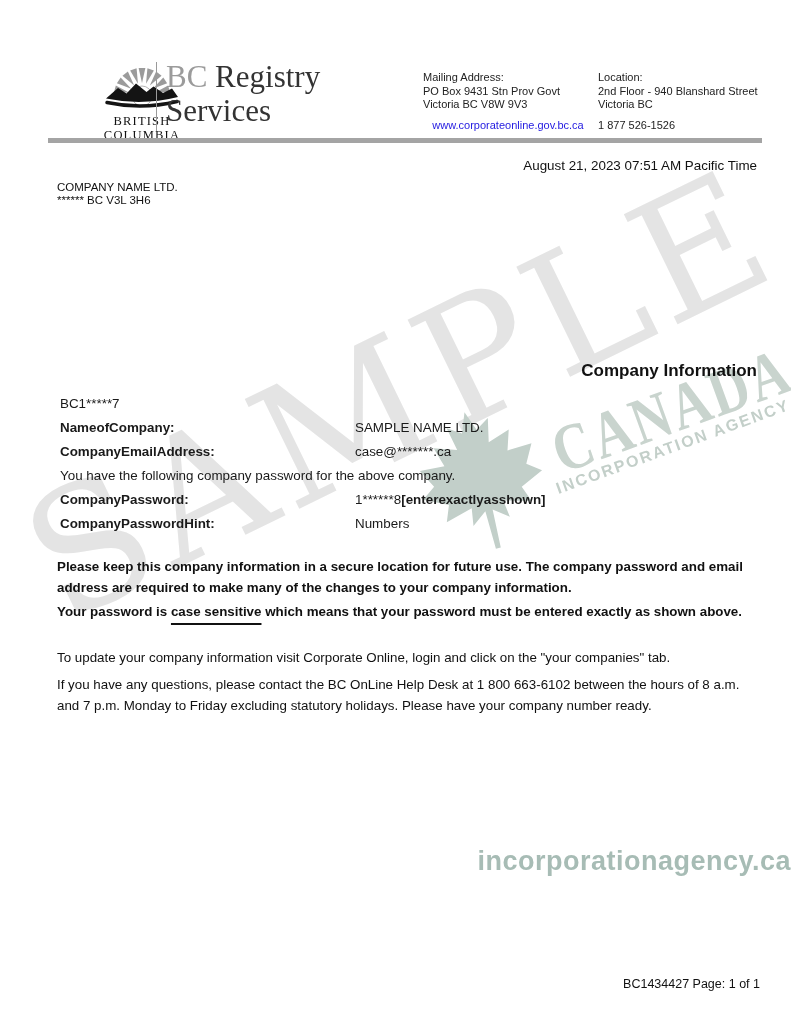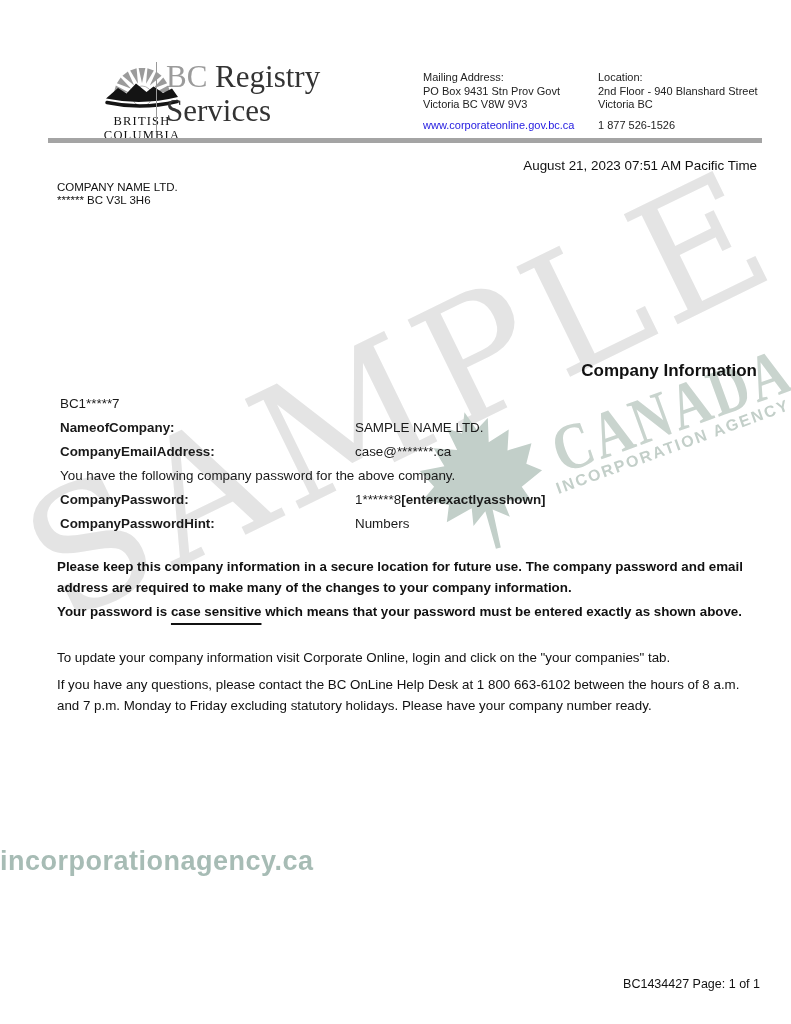--- a/index.html
+++ b/index.html
@@ -25,36 +25,36 @@
   }
   .wm-agency {
     left:528px; top:438px; width:290px; text-align:center;
     font-size:16px; font-weight:bold; letter-spacing:2px; color:#c3cfc9;
     transform:rotate(-20deg); transform-origin:50% 50%;
   }
   .wm-leaf {
     left:420px; top:400px; transform:rotate(-14deg); transform-origin:50% 50%;
   }
   .wm-site {
-    left:0; top:846px; width:791px; text-align:left;
+    left:0; top:846px; width:791px; text-align:right;
     font-size:27px; font-weight:bold; letter-spacing:0.5px; color:#a7bcb5;
   }
   
   .content { position:relative; z-index:1; }
   .bc-logo { position:absolute; left:76px; top:60px; width:84px; text-align:center;margin-left:24px; }
   .bc-logo .org { font-family:"Liberation Serif",serif; font-size:12.5px; line-height:13px;
                   letter-spacing:1.2px; color:#111; margin-top:1px; }
   .logo-divider { position:absolute; left:156px; top:62px; width:1px; height:69px; background:#9a9a9a; }
   .brand { position:absolute; left:166px; top:60px; font-family:"Liberation Serif",serif;
            font-size:31px; line-height:34px; color:#333; }
   .brand .bc-gray { color:#9b9b9b; }
   .addr { position:absolute; top:71px; font-size:11px; line-height:13.5px; color:#222; }
   .addr-mailing { left:423px; width:170px; }
   .addr-location { left:598px; width:170px; }
-  .addr .link { display:block; margin-top:7px; color:#2119e0; text-decoration:none; }
+  .addr .link { display:block; margin-top:7px; color:#2119e0; text-decoration:none;text-align:center; }
   .addr .phone { display:block; margin-top:7px; color:#222; }
   .header-rule { position:absolute; left:48px; top:138px; width:714px; height:4.5px; background:#a4a4a4; }
   
   .date-line { position:absolute; left:57px; top:158px; width:700px; text-align:right;
                font-size:13.4px; color:#111; }
   .recipient { position:absolute; left:57px; top:181px; font-size:11.5px; line-height:13px; color:#111; }
   
   .section-title { position:absolute; left:57px; top:345px; width:700px; text-align:right;
                    font-size:17px; font-weight:bold; color:#111;margin-top:16px; }
   .info-grid { position:absolute; left:60px; top:391px; width:700px; font-size:13.4px; }

